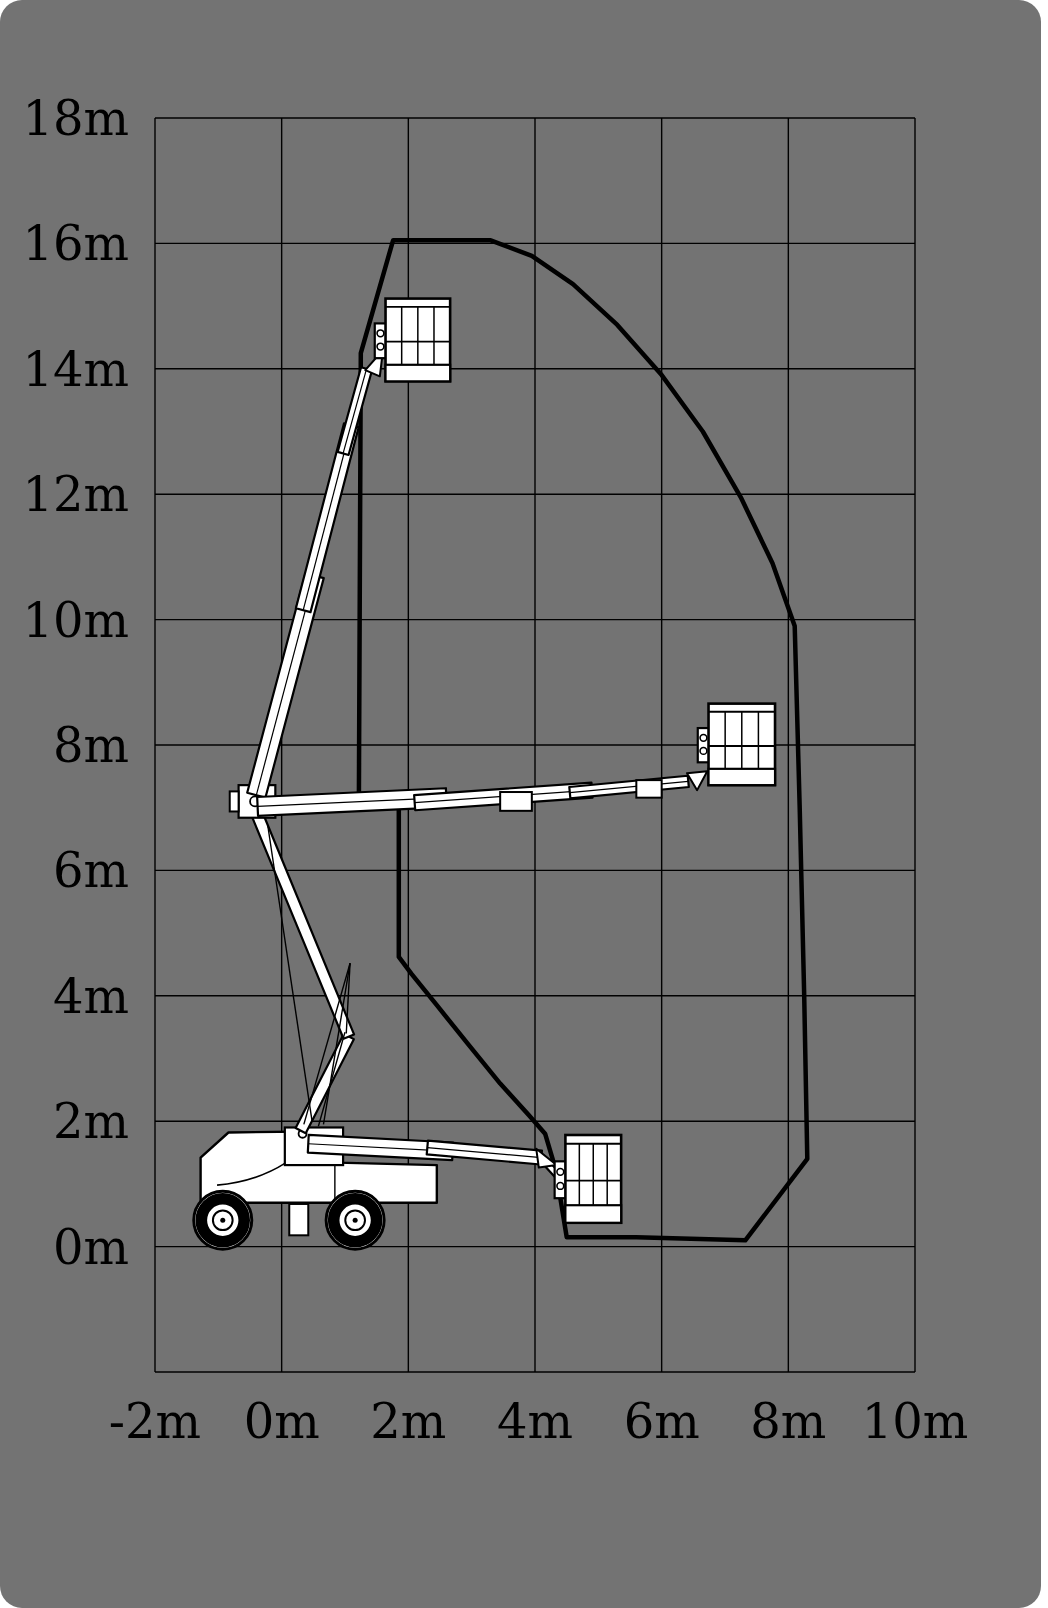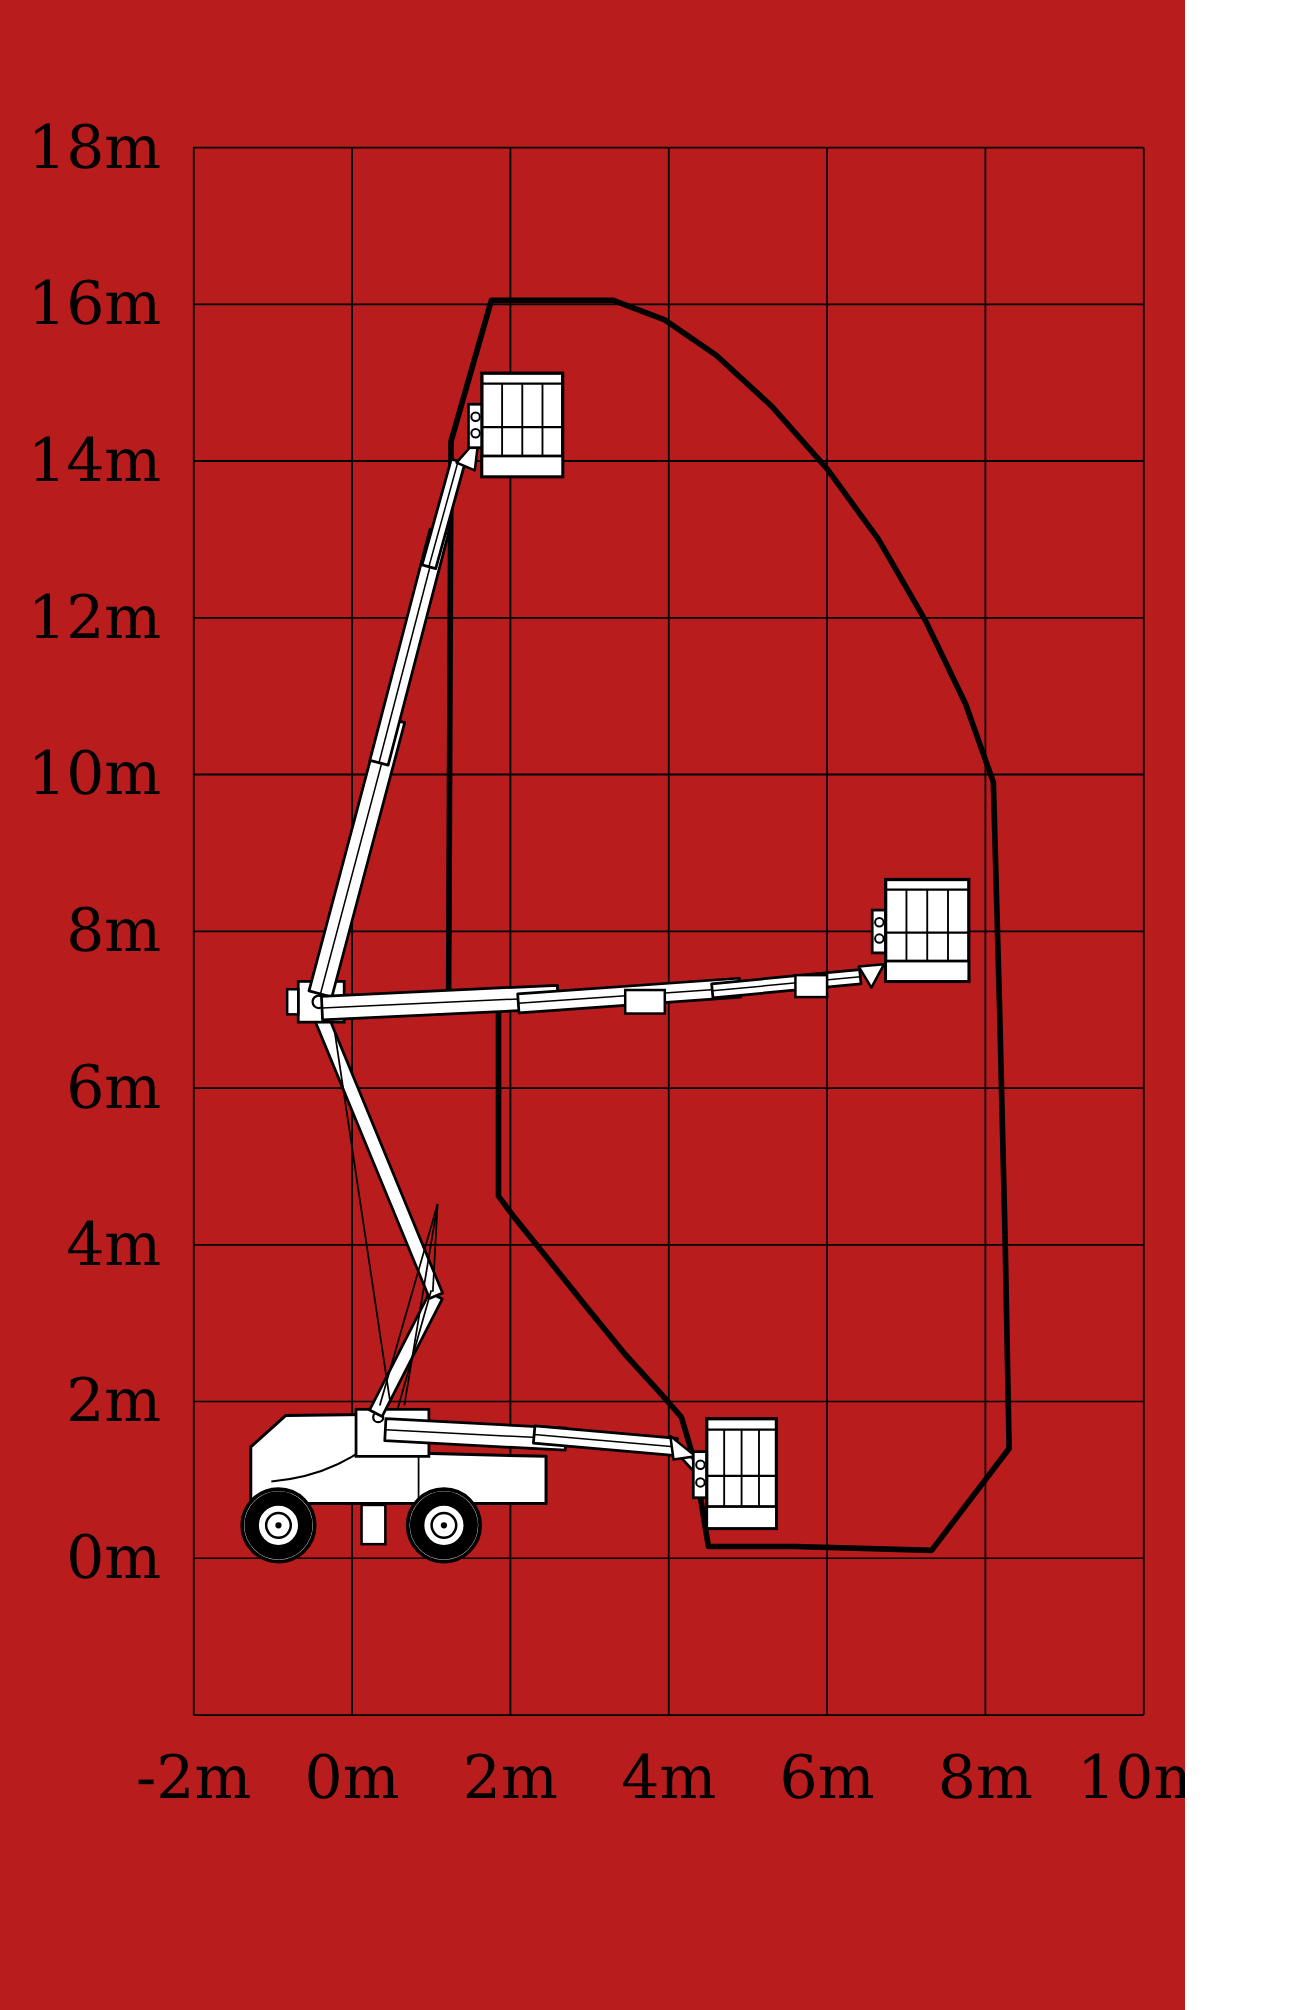--- a/index.html
+++ b/index.html
@@ -1,17 +1,17 @@
 <!DOCTYPE html>
 <html><head>
 <meta charset="utf-8">
 <style>
   html,body{margin:0;padding:0;background:#ffffff;}
   body{width:1048px;height:1608px;font-family:"DejaVu Serif","Liberation Serif",serif;}
-  #stage{position:relative;width:948px;height:1608px;background:#b91c1c;overflow:hidden;}
+  #stage{position:relative;width:1041px;height:1608px;background:#737373;overflow:hidden;border-radius:22px;}
   svg{display:block;}
   svg text{fill:#000000;}
 </style>
 </head>
 <body>
 
 <div id="stage">
   <svg id="diagram" width="1048" height="1608" viewBox="0 0 1048 1608">
       <g stroke="#000000" stroke-width="1.4">
         <line x1="155" y1="118" x2="155" y2="1372"></line>

